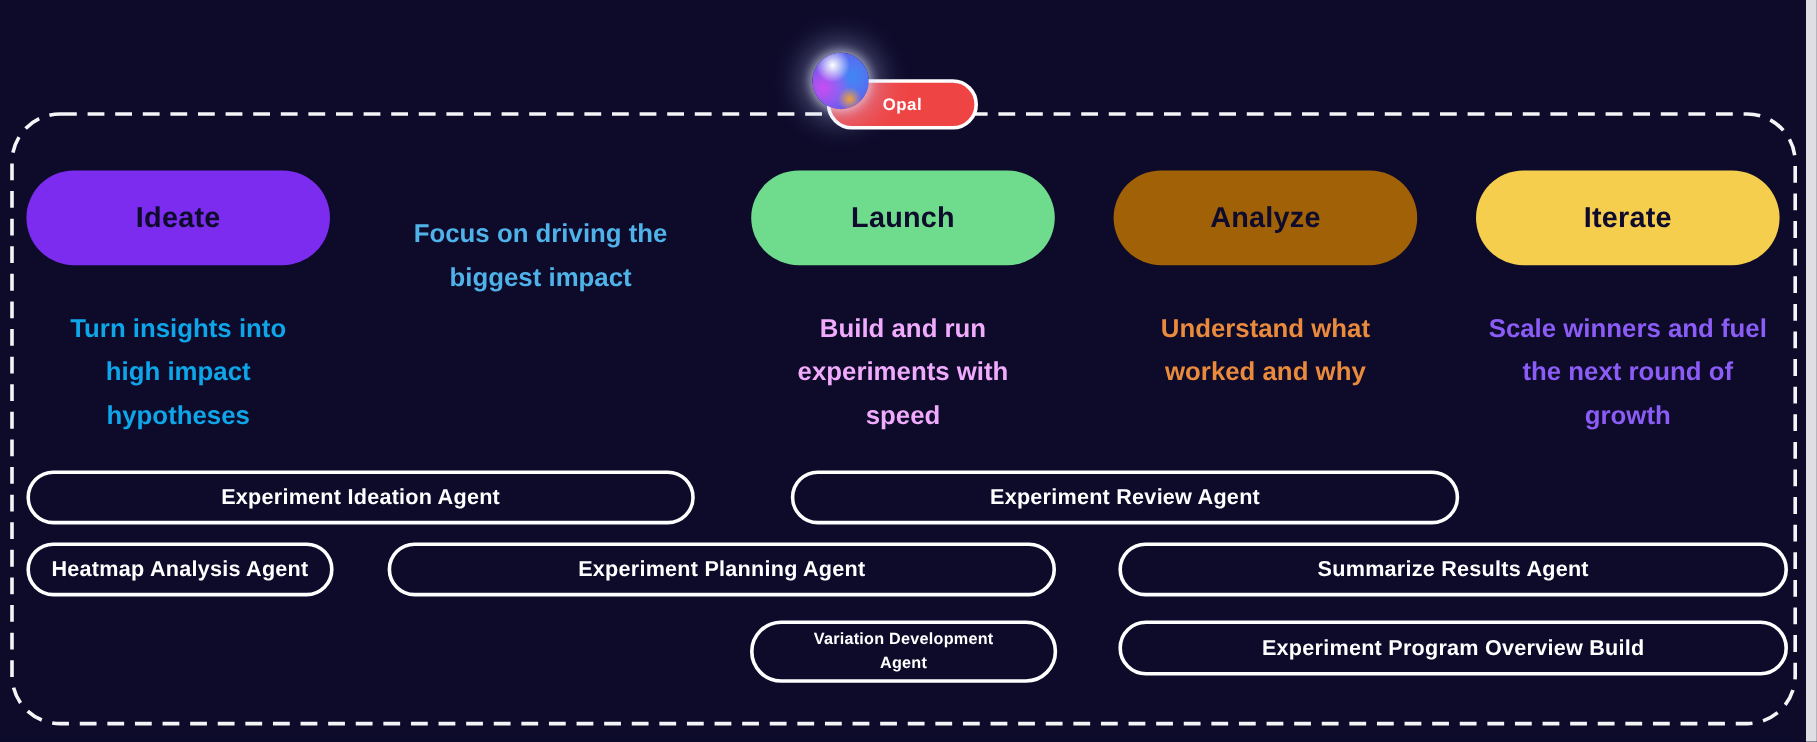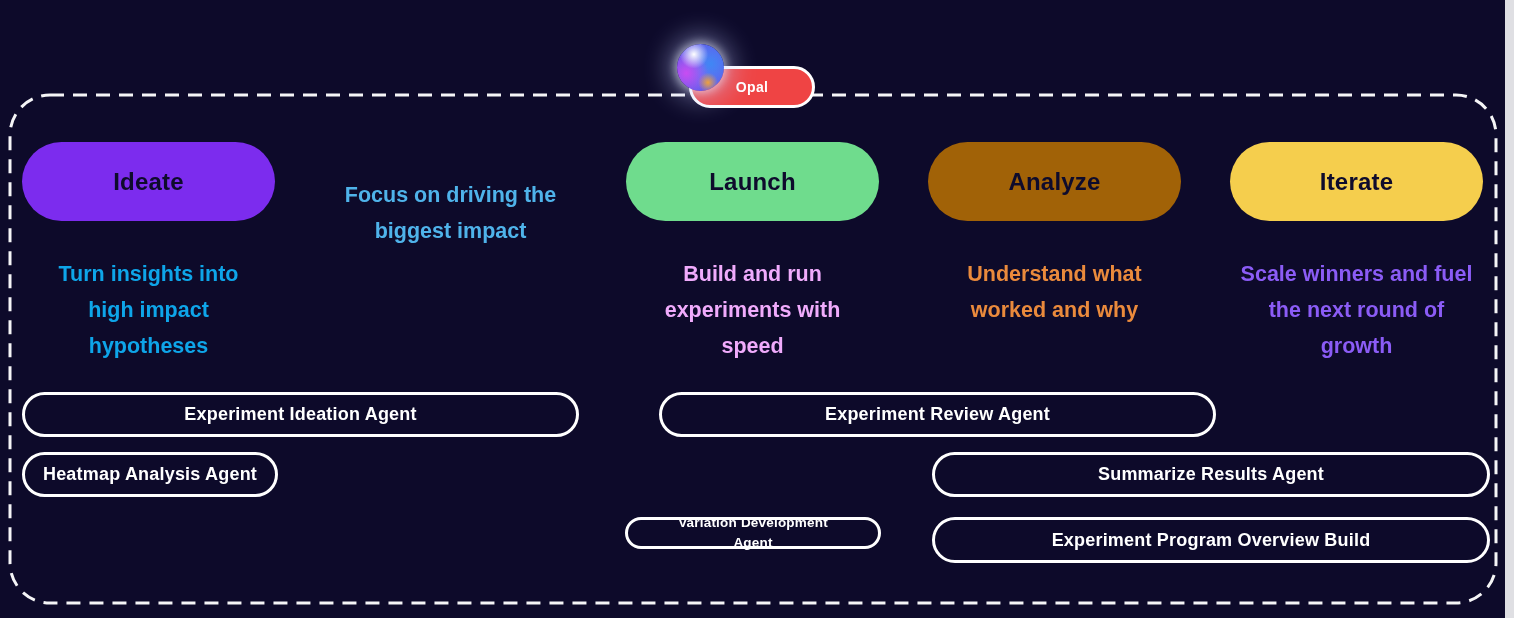--- a/index.html
+++ b/index.html
@@ -56,21 +56,21 @@
     position:absolute;z-index:2;box-sizing:border-box;
     border:3px solid #ffffff;border-radius:999px;background:transparent;
     display:flex;align-items:center;justify-content:center;text-align:center;
     color:#ffffff;font-size:18px;font-weight:700;letter-spacing:.2px;
   }
   #a1{left:22px;top:392px;width:557px;height:45px;}
   #a2{left:659px;top:392px;width:557px;height:45px;}
   #a3{left:22px;top:452px;width:256px;height:45px;}
   #a4{left:323px;top:452px;width:557px;height:45px;}
   #a5{left:932px;top:452px;width:558px;height:45px;}
-  #a6{left:625px;top:517px;width:256px;height:32px;font-size:13.5px;line-height:1.45;padding:12px 30px;}
+  #a6{left:625px;top:517px;width:256px;height:52px;font-size:13.5px;line-height:1.45;padding:12px 30px;}
   #a7{left:932px;top:517px;width:558px;height:46px;}
 
   .edge-right{position:absolute;right:0;top:0;width:9px;height:618px;background:#dfdfe3;z-index:5;}
 </style>
 </head>
 <body>
 
 <div class="page">
 
   <svg class="dashed-box" width="1490" height="512">
@@ -108,18 +108,19 @@
       <div class="stage-pill" style="background: rgb(245, 206, 77);">
         <span>Iterate</span>
       </div>
       <div class="stage-desc" style="color: #8b5cf6;">Scale winners and fuel the next round of growth</div>
     </div>
   </div>
 
   <div class="agent" id="a1">Experiment Ideation Agent</div>
   <div class="agent" id="a2">Experiment Review Agent</div>
   <div class="agent" id="a3">Heatmap Analysis Agent</div>
+  <div class="agent" id="a4">Experiment Planning Agent</div>
   <div class="agent" id="a5">Summarize Results Agent</div>
   <div class="agent" id="a6">Variation Development Agent</div>
   <div class="agent" id="a7">Experiment Program Overview Build</div>
 
   <div class="edge-right"></div>
 </div>
 
 </body></html>

